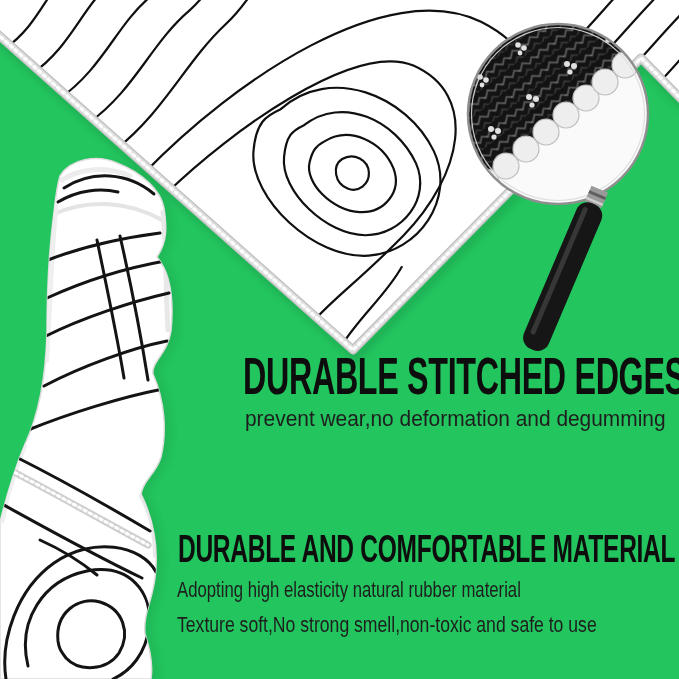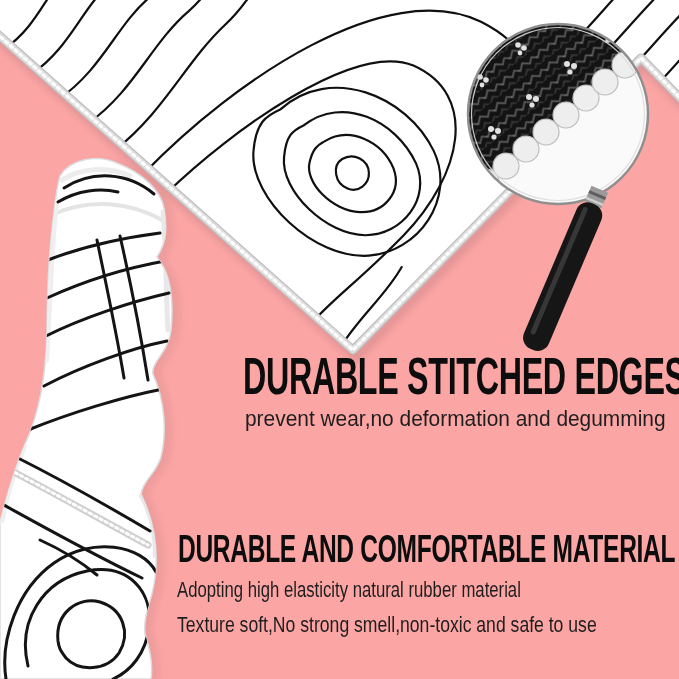--- a/index.html
+++ b/index.html
@@ -1,17 +1,17 @@
 <!DOCTYPE html>
 <html><head>
 <meta charset="utf-8">
 <style>
   html,body{margin:0;padding:0;background:#ffffff;}
   .stage{
-    position:relative;width:679px;height:679px;background:#fca5a5;overflow:hidden;
+    position:relative;width:679px;height:679px;background:#22c55e;overflow:hidden;
     font-family:"Liberation Sans", sans-serif;
   }
   .stage svg{position:absolute;left:0;top:0;}
   .txt{position:absolute;white-space:nowrap;line-height:1;transform-origin:0 0;}
   .h-big{
     font-weight:bold;color:#0d0d0d;letter-spacing:-0.5px;
     transform:scaleX(0.62);
   }
   .h1{left:243px;top:350px;font-size:52px;}
   .h2{left:178px;top:529px;font-size:39px;transform:scaleX(0.63);}

